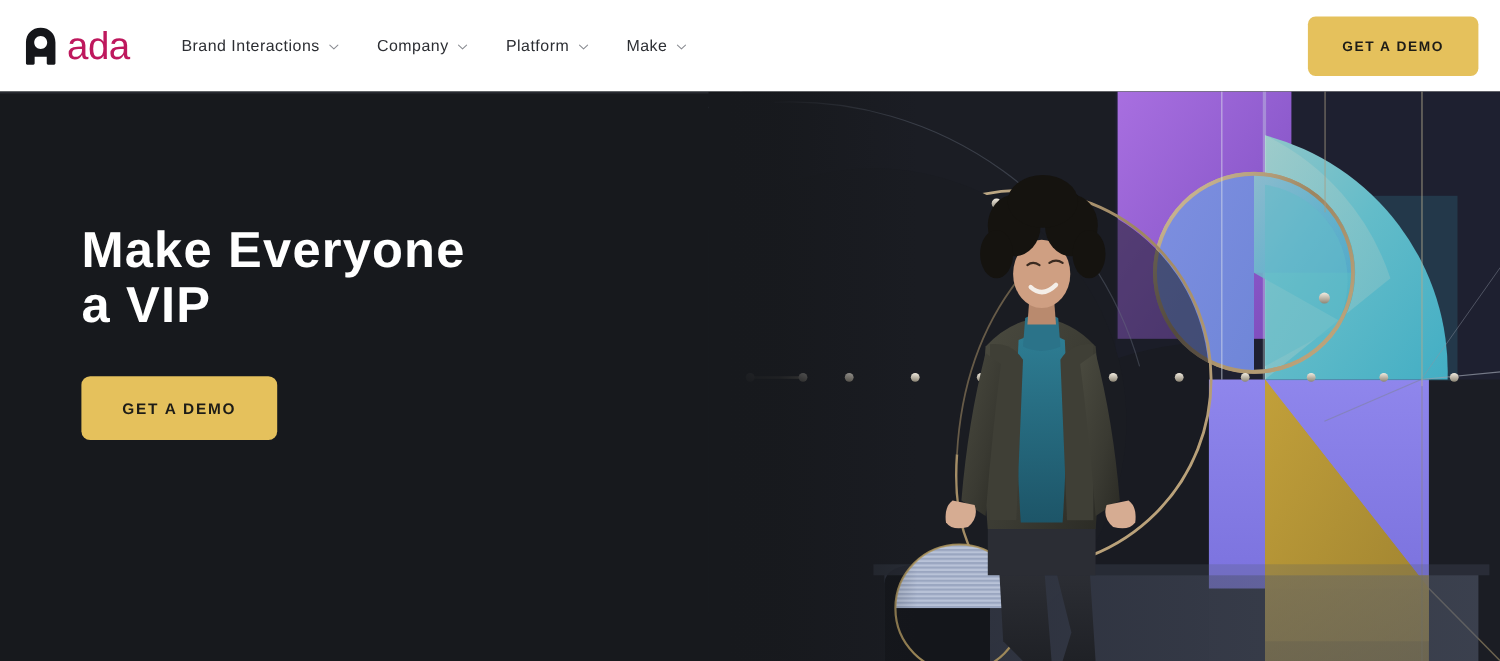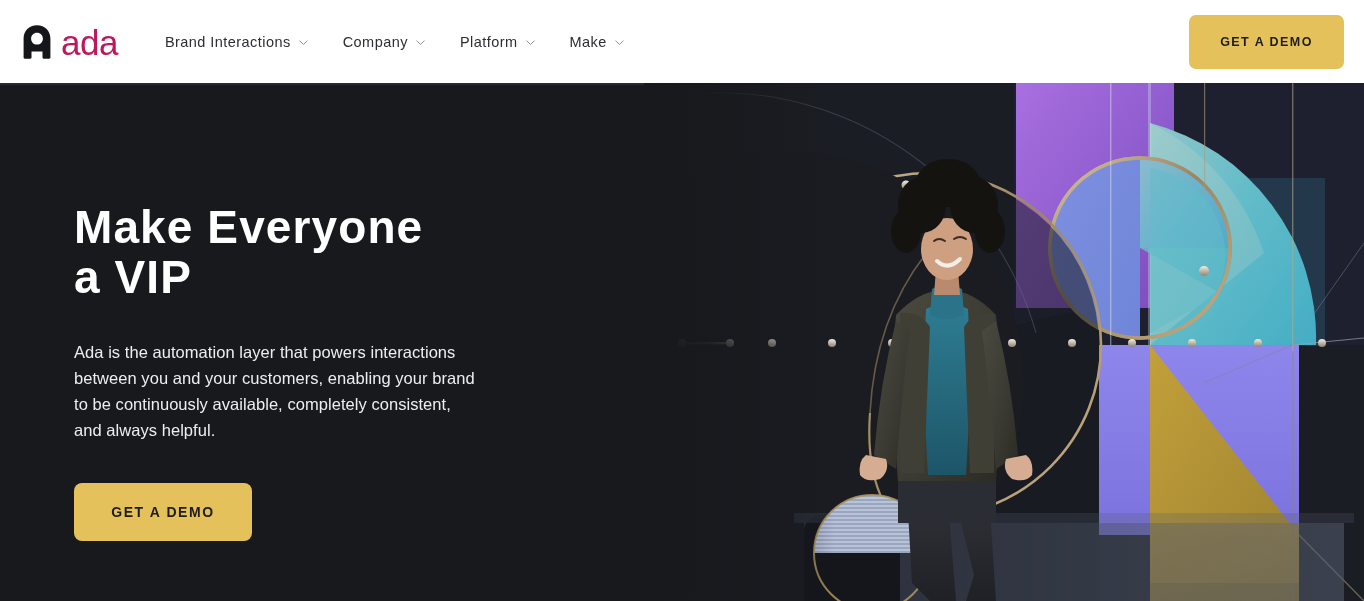--- a/index.html
+++ b/index.html
@@ -360,19 +360,15 @@
 
         <rect x="0" y="0" width="720" height="518" fill="none"></rect>
       </g>
     </svg>
     <div class="art-fade-left"></div>
   </div>
 
   <div class="hero-copy">
     <h1 class="hero-title">Make Everyone
 a VIP</h1>
-    <p class="hero-sub">Ada is the automation layer that powers interactions
-between you and your customers, enabling your brand
-to be continuously available, completely consistent,
-and always helpful.</p>
     <button class="hero-cta">GET A DEMO</button>
   </div>
 </section>
 
 </body></html>

